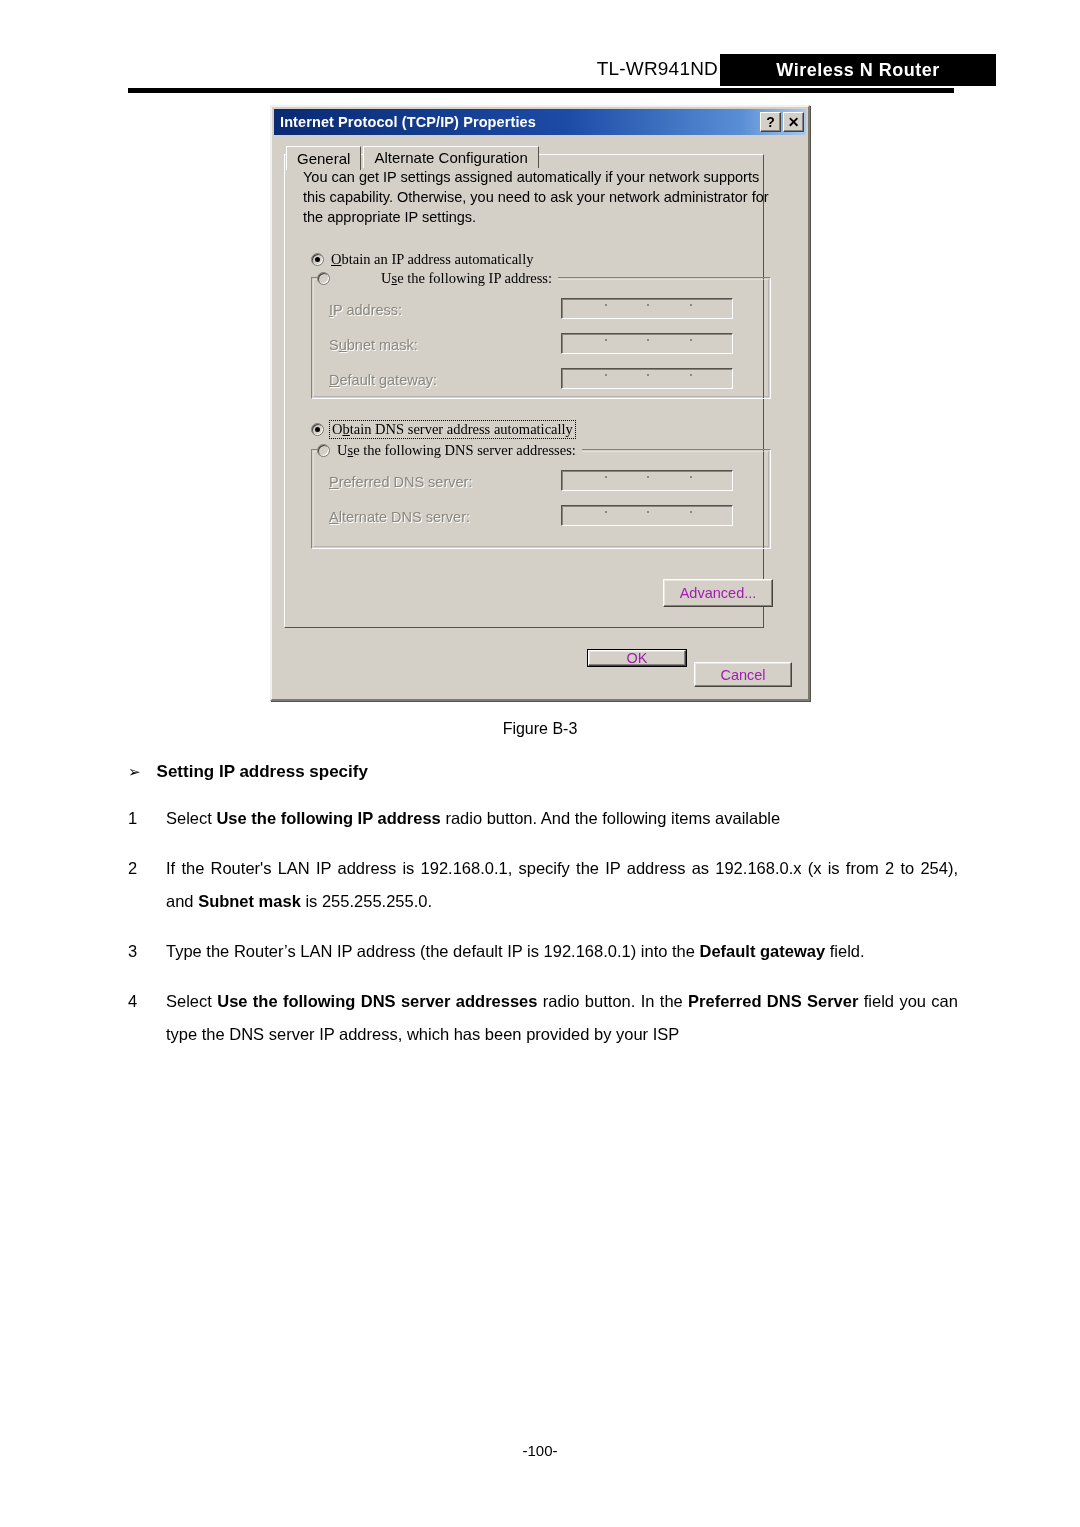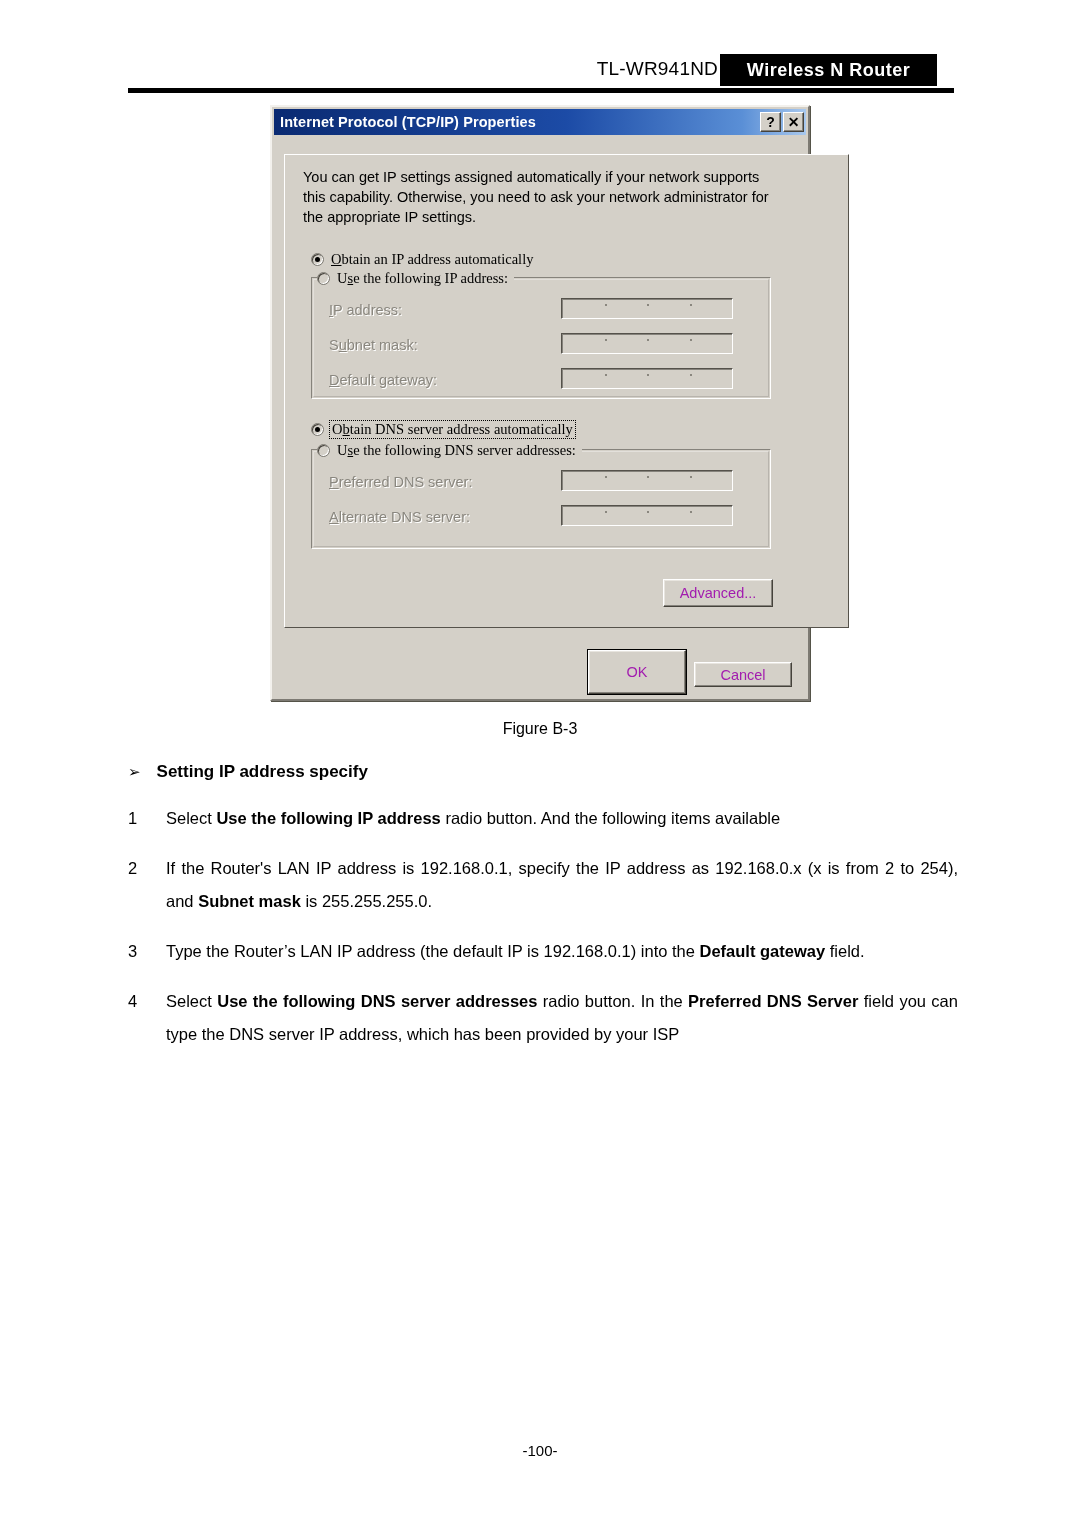--- a/index.html
+++ b/index.html
@@ -29,21 +29,21 @@
     top: 58px;
     font-size: 19px;
     letter-spacing: 0.2px;
     color: #000;
     white-space: nowrap;
   }
   .header-banner {
     position: absolute;
     left: 720px;
     top: 54px;
-    width: 217px;
+    width: 276px;
     height: 32px;
     background: #000000;
     color: #ffffff;
     font-size: 18px;
     font-weight: bold;
     letter-spacing: 0.5px;
     display: flex;
     align-items: center;
     justify-content: center;
   }
@@ -138,21 +138,21 @@
   }
   .tab.inactive {
     margin-left: 2px;
     margin-bottom: 1px;
   }
 
   .tabpanel {
     position: absolute;
     left: 12px;
     top: 47px;
-    width: 565px;
+    width: 480px;
     height: 474px;
     background: #d4d0c8;
     border-top: 1px solid #ffffff;
     border-left: 1px solid #ffffff;
     border-right: 1px solid #55524b;
     border-bottom: 1px solid #55524b;
     box-sizing: border-box;
   }
 
   .intro {
@@ -352,33 +352,37 @@
 </div>
 
 <div class="win-dialog">
 
   <div class="titlebar">
     <span class="titlebar-text">Internet Protocol (TCP/IP) Properties</span>
     <div class="tb-btn">?</div>
     <div class="tb-btn">✕</div>
   </div>
 
+  <div class="tabstrip">
+    <div class="tab active">General</div>
+    <div class="tab inactive">Alternate Configuration</div>
+  </div>
 
   <div class="tabpanel">
 
     <div class="intro">You can get IP settings assigned automatically if your network supports this capability. Otherwise, you need to ask your network administrator for the appropriate IP settings.</div>
 
     <div class="radio-row" style="left:26px; top:96px;">
       <span class="radio checked"></span>
       <span><span class="ul">O</span>btain an IP address automatically</span>
     </div>
 
     <div class="groupbox" style="left:26px; top:122px; width:460px; height:122px;"></div>
 
-    <div class="radio-row" style="left:32px; top:115px; background:#d4d0c8; padding-right:6px;">
+    <div class="radio-row" style="left:32px; top:115px; background:#d4d0c8; padding-right:6px;gap:44px;">
       <span class="radio"></span>
       <span>U<span class="ul">s</span>e the following IP address:</span>
     </div>
 
     <div class="field-label" style="left:44px; top:147px;"><span class="ul">I</span>P address:</div>
     <div class="ipfield" style="left:276px; top:143px;">
       <span class="seg">
           <span class="dot"></span>
         </span>
       <span class="seg">
@@ -454,21 +458,21 @@
         </span>
       <span class="seg">
           <span class="dot"></span>
         </span>
       <span class="seg"></span>
     </div>
 
     <div class="btn" style="left:378px; top:424px; width:110px; height:28px;">Advanced...</div>
   </div>
 
-  <div class="btn default" style="left:316px; top:543px; width:98px; height:44px;">OK</div>
+  <div class="btn default" style="left:316px; top:543px; width:98px; height:16px;">OK</div>
   <div class="btn" style="left:422px; top:543px; width:98px; height:25px;margin-top:12px;">Cancel</div>
 </div>
 
 <div class="figure-caption">Figure B-3</div>
 
 <div class="bullet-heading">
   <span class="arrow">➢</span>
   <span>Setting IP address specify</span>
 </div>
 

